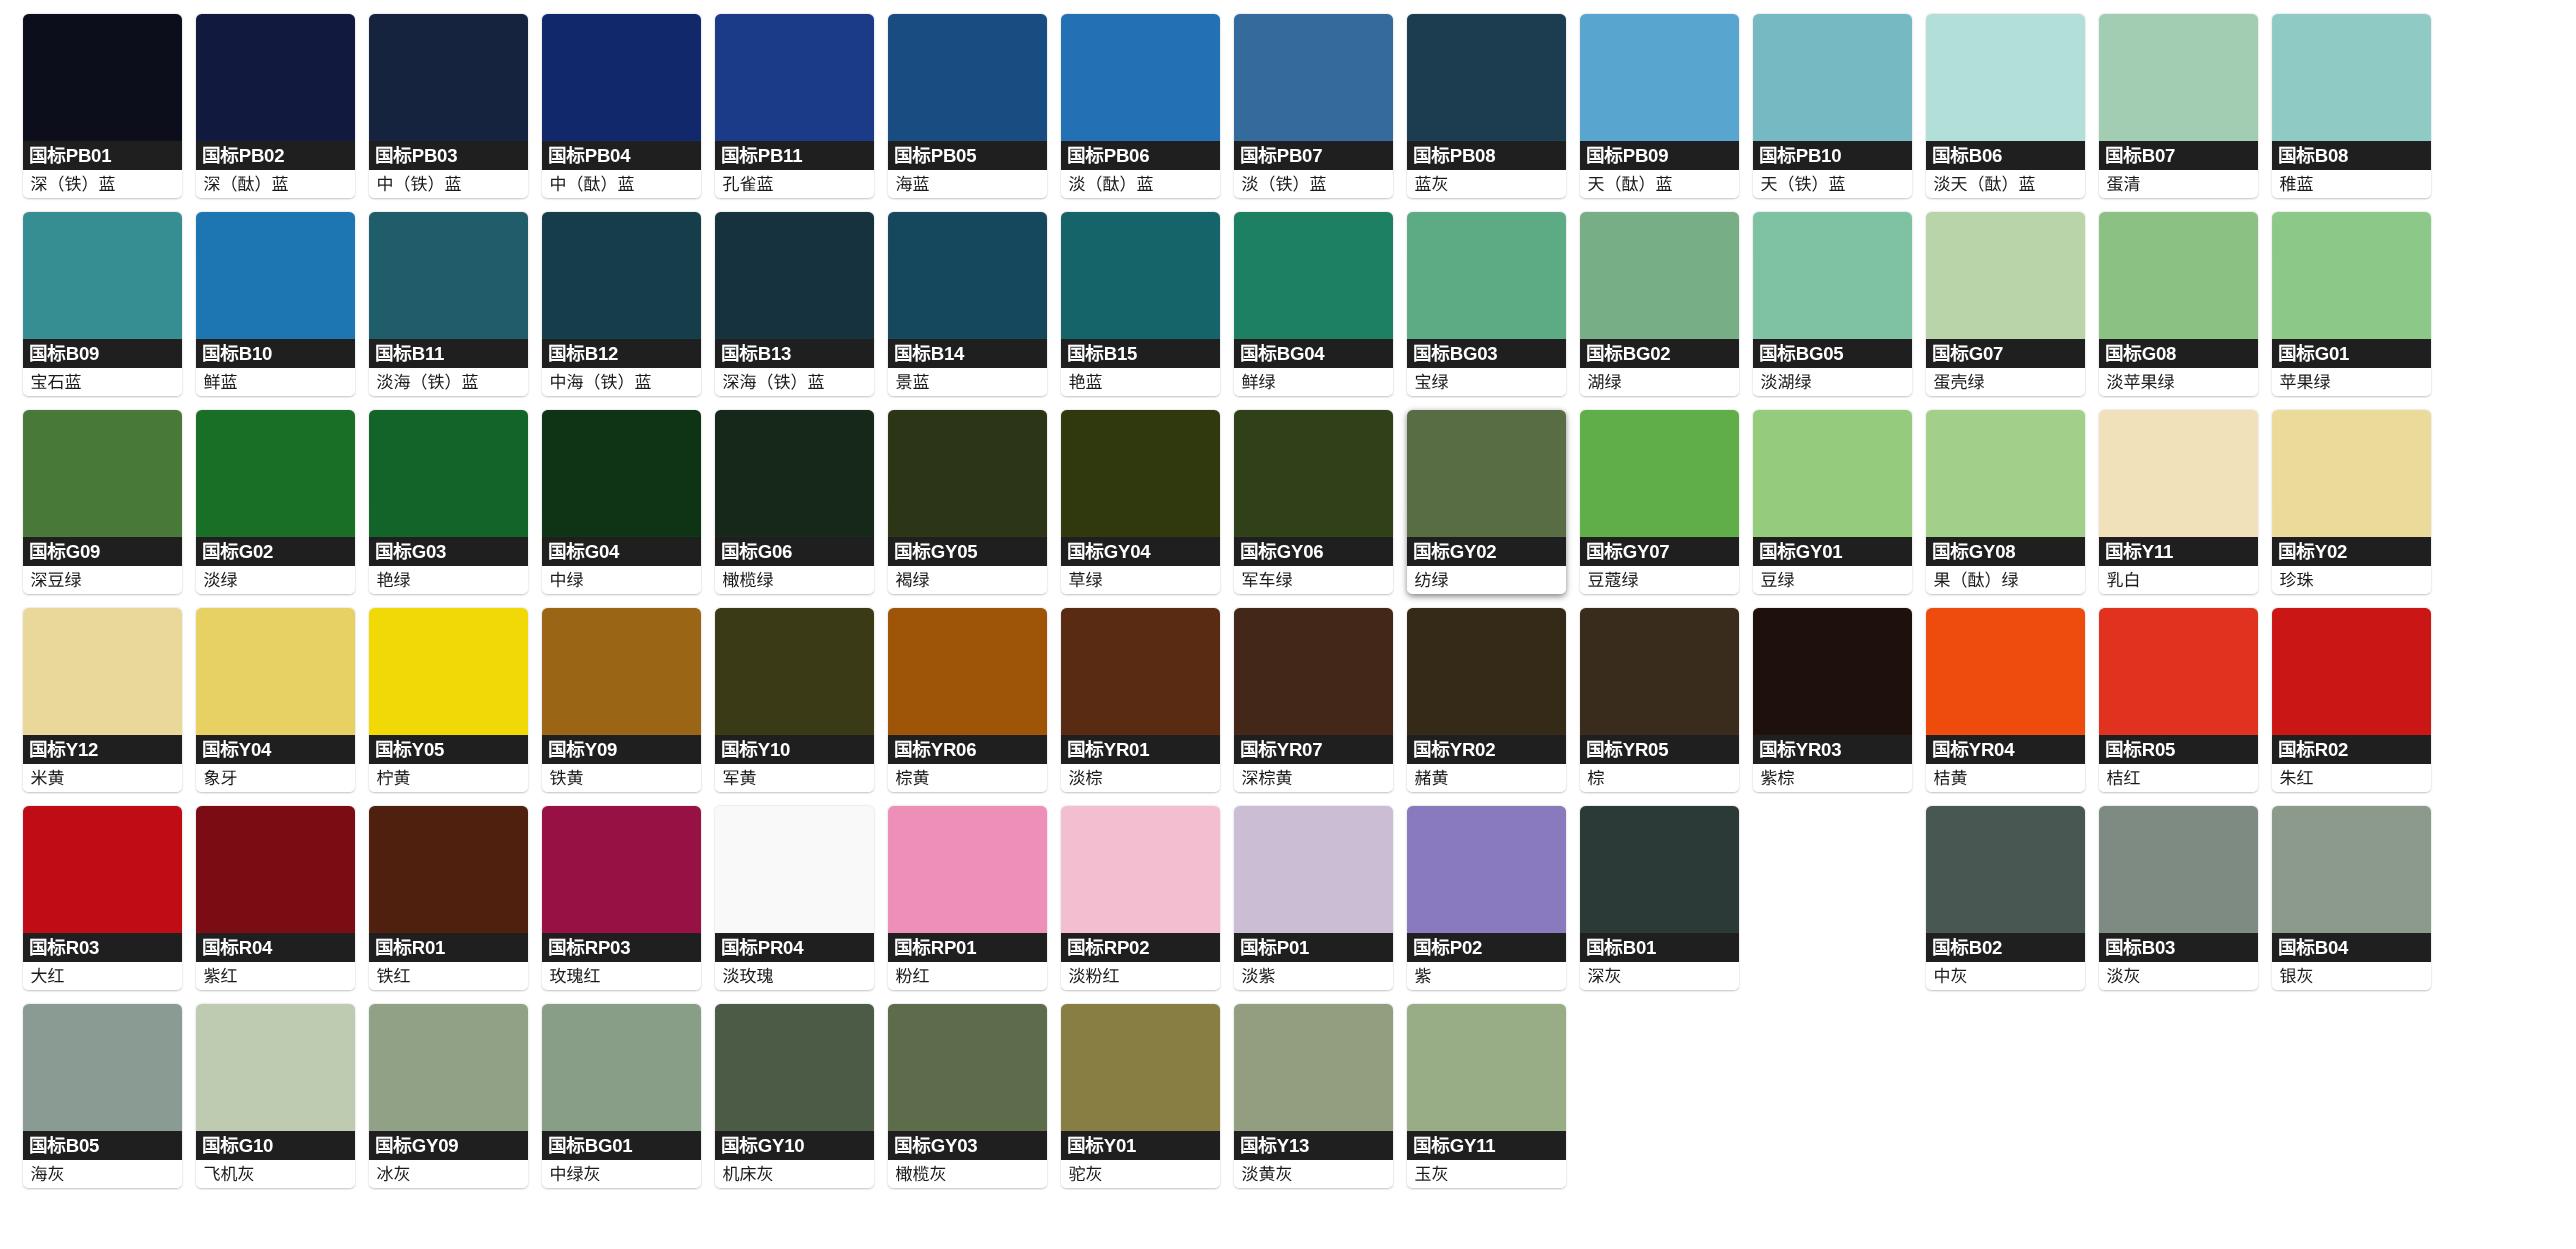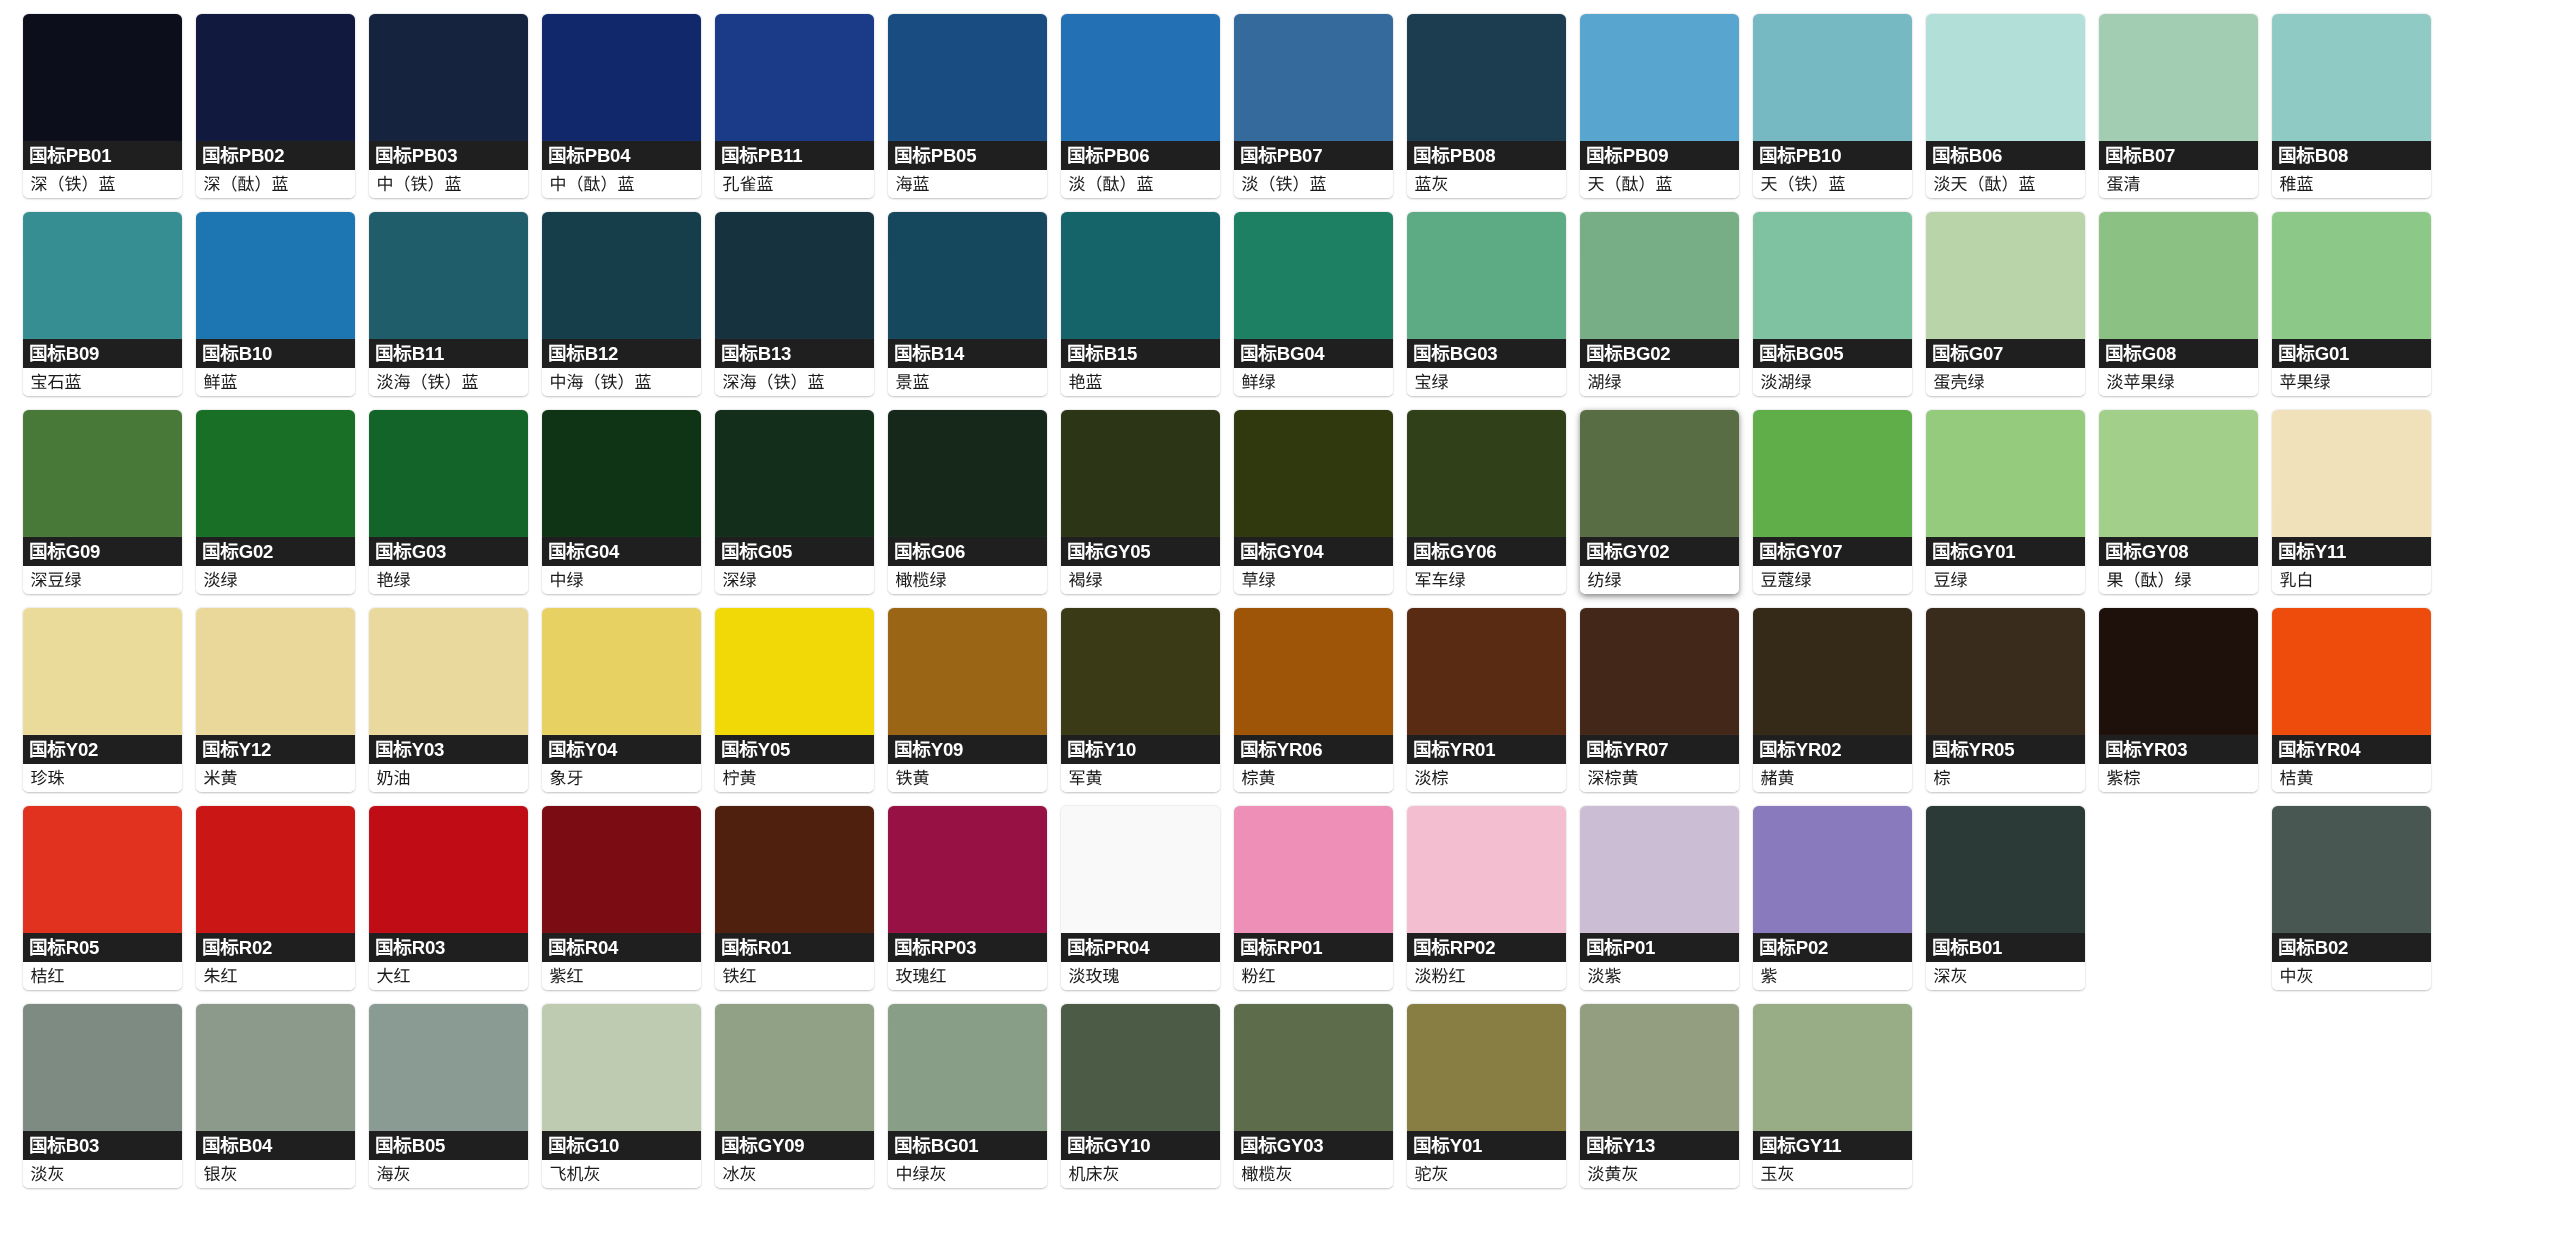--- a/index.html
+++ b/index.html
@@ -263,25 +263,20 @@
         <div class="swatch-chip" title="#13662a" style="background: rgb(19, 102, 42);"></div>
         <div class="swatch-code-bar">国标G03</div>
         <div class="swatch-name">艳绿</div>
       </div>
       <div class="swatch-card">
         <div class="swatch-chip" title="#0f3416" style="background: rgb(15, 52, 22);"></div>
         <div class="swatch-code-bar">国标G04</div>
         <div class="swatch-name">中绿</div>
       </div>
       <div class="swatch-card">
-        <div class="swatch-chip" title="#14301c" style="background: rgb(20, 48, 28);"></div>
-        <div class="swatch-code-bar">国标G05</div>
-        <div class="swatch-name">深绿</div>
-      </div>
-      <div class="swatch-card">
         <div class="swatch-chip" title="#16291a" style="background: rgb(22, 41, 26);"></div>
         <div class="swatch-code-bar">国标G06</div>
         <div class="swatch-name">橄榄绿</div>
       </div>
       <div class="swatch-card">
         <div class="swatch-chip" title="#2e3618" style="background: rgb(46, 54, 24);"></div>
         <div class="swatch-code-bar">国标GY05</div>
         <div class="swatch-name">褐绿</div>
       </div>
       <div class="swatch-card">
@@ -323,25 +318,20 @@
         <div class="swatch-chip" title="#efdf9e" style="background: rgb(239, 223, 158);"></div>
         <div class="swatch-code-bar">国标Y02</div>
         <div class="swatch-name">珍珠</div>
       </div>
       <div class="swatch-card">
         <div class="swatch-chip" title="#eedc9e" style="background: rgb(238, 220, 158);"></div>
         <div class="swatch-code-bar">国标Y12</div>
         <div class="swatch-name">米黄</div>
       </div>
       <div class="swatch-card">
-        <div class="swatch-chip" title="#eedda0" style="background: rgb(238, 221, 160);"></div>
-        <div class="swatch-code-bar">国标Y03</div>
-        <div class="swatch-name">奶油</div>
-      </div>
-      <div class="swatch-card">
         <div class="swatch-chip" title="#ecd565" style="background: rgb(236, 213, 101);"></div>
         <div class="swatch-code-bar">国标Y04</div>
         <div class="swatch-name">象牙</div>
       </div>
       <div class="swatch-card">
         <div class="swatch-chip" title="#f4dd08" style="background: rgb(244, 221, 8);"></div>
         <div class="swatch-code-bar">国标Y05</div>
         <div class="swatch-name">柠黄</div>
       </div>
       <div class="swatch-card">

